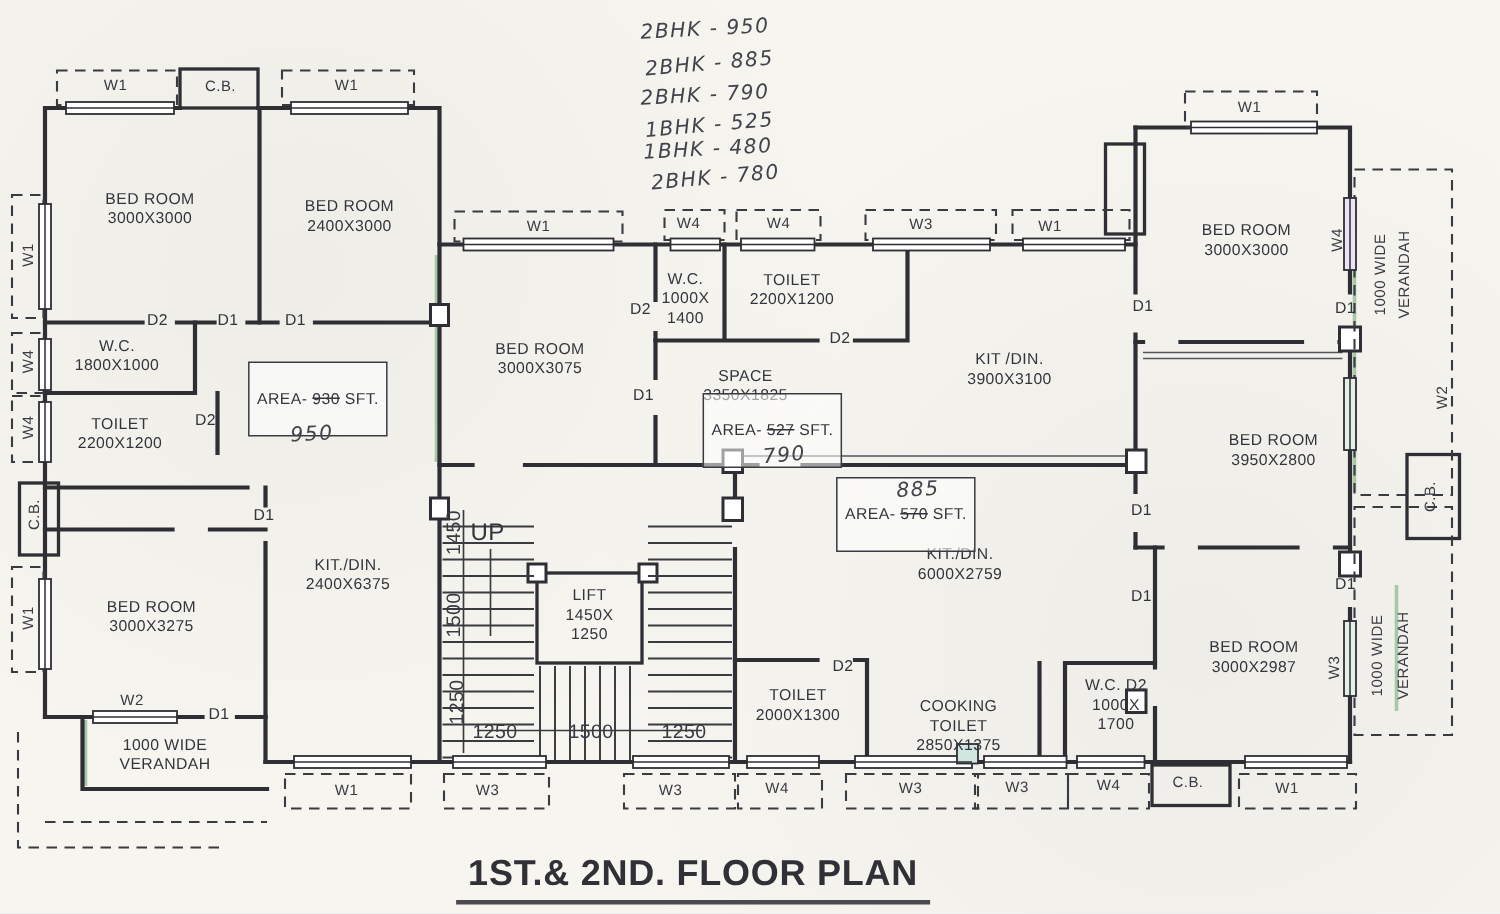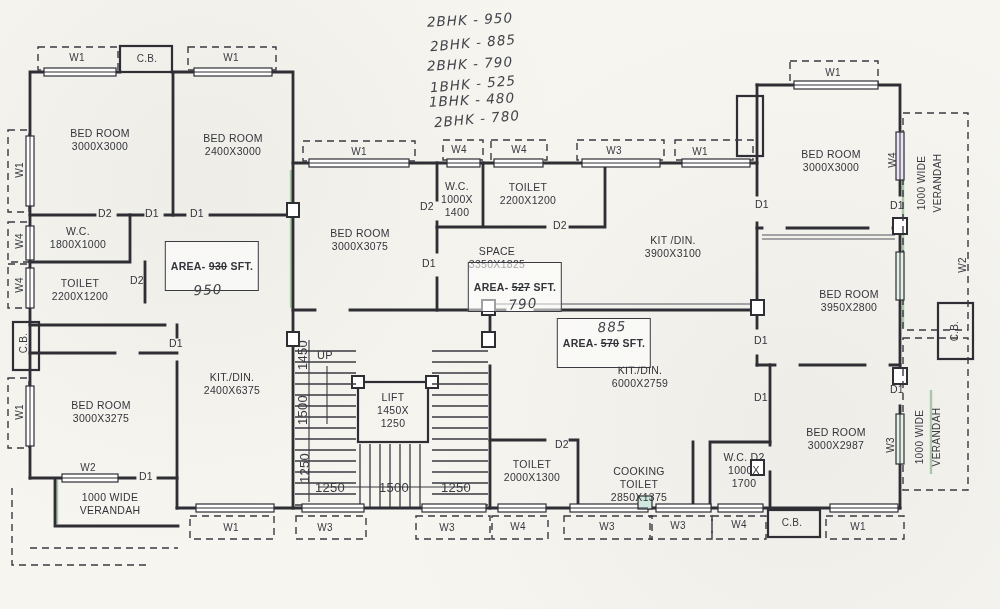--- a/index.html
+++ b/index.html
@@ -18,21 +18,21 @@
   .v{transform:translate(-50%,-50%) rotate(-90deg);}
   .win{font-size:10px;color:#3a3a41;}
   .door{font-size:10.5px;color:#33333a;}
   .dim{font-size:13px;color:#3a3a41;}
   .hand{font-family:"DejaVu Sans",sans-serif;font-style:italic;font-size:13.5px;
         color:#43434b;letter-spacing:1px;}
   .rot-a{transform:translate(-50%,-50%) rotate(-3deg);}
   .rot-b{transform:translate(-50%,-50%) rotate(-5deg);}
   .areabox{position:absolute;transform:translate(-50%,-50%);border:1.6px solid #3a3a41;
            background:rgba(255,255,255,.55);padding:18px 5px;font-size:10.5px;
-           white-space:nowrap;color:#34343b;letter-spacing:.3px;font-weight:bold;}
+           white-space:nowrap;color:#34343b;letter-spacing:.3px;}
   .struck{text-decoration:line-through;}
   .title{position:absolute;left:462px;top:586px;transform:translate(-50%,-50%);
          font-size:24px;font-weight:700;letter-spacing:.5px;color:#303036;
          border-bottom:3px solid #4a4a50;padding:0 8px 3px;white-space:nowrap;}
   .vtxt{position:absolute;font-size:10px;color:#3a3a41;white-space:nowrap;
         transform:translate(-50%,-50%) rotate(-90deg);letter-spacing:.4px;}
 </style>
 </head>
 <body>
 
@@ -251,21 +251,21 @@
       <span>1250</span>
     </div>
 
   <div class="areabox" style="left:212px;top:266px"><span>AREA-</span>&nbsp;<span class="struck">930</span>&nbsp;<span>SFT.</span></div>
   <span class="lbl hand rot-a" style="left:208px;top:290px">950</span>
   <div class="areabox" style="left:515px;top:287px"><span>AREA-</span>&nbsp;<span class="struck">527</span>&nbsp;<span>SFT.</span></div>
   <span class="lbl hand rot-b" style="left:523px;top:304px">790</span>
   <div class="areabox" style="left:604px;top:343px"><span>AREA-</span>&nbsp;<span class="struck">570</span>&nbsp;<span>SFT.</span></div>
   <span class="lbl hand rot-a" style="left:612px;top:327px">885</span>
 
-  <span class="lbl" style="left:325px;top:356px;font-size:11px">UP</span>
+  <span class="lbl" style="left:325px;top:356px;font-size:16px">UP</span>
   <span class="lbl dim v" style="left:303px;top:355px">1450</span>
   <span class="lbl dim v" style="left:303px;top:410px">1500</span>
   <span class="lbl dim v" style="left:305px;top:468px">1250</span>
   <span class="lbl dim" style="left:330px;top:488px">1250</span>
   <span class="lbl dim" style="left:394px;top:488px">1500</span>
   <span class="lbl dim" style="left:456px;top:488px">1250</span>
 
   <span class="lbl win" style="left:77px;top:58px">W1</span>
   <span class="lbl win" style="left:147px;top:59px">C.B.</span>
   <span class="lbl win" style="left:231px;top:58px">W1</span>
@@ -317,13 +317,14 @@
   <span class="lbl door" style="left:427px;top:207px">D2</span>
   <span class="lbl door" style="left:429px;top:264px">D1</span>
   <span class="lbl door" style="left:560px;top:226px">D2</span>
   <span class="lbl door" style="left:762px;top:205px">D1</span>
   <span class="lbl door" style="left:897px;top:206px">D1</span>
   <span class="lbl door" style="left:761px;top:341px">D1</span>
   <span class="lbl door" style="left:761px;top:398px">D1</span>
   <span class="lbl door" style="left:897px;top:390px">D1</span>
   <span class="lbl door" style="left:562px;top:445px">D2</span>
 
+  <div class="title">1ST.&amp; 2ND. FLOOR PLAN</div>
 </div>
 
 </body></html>

